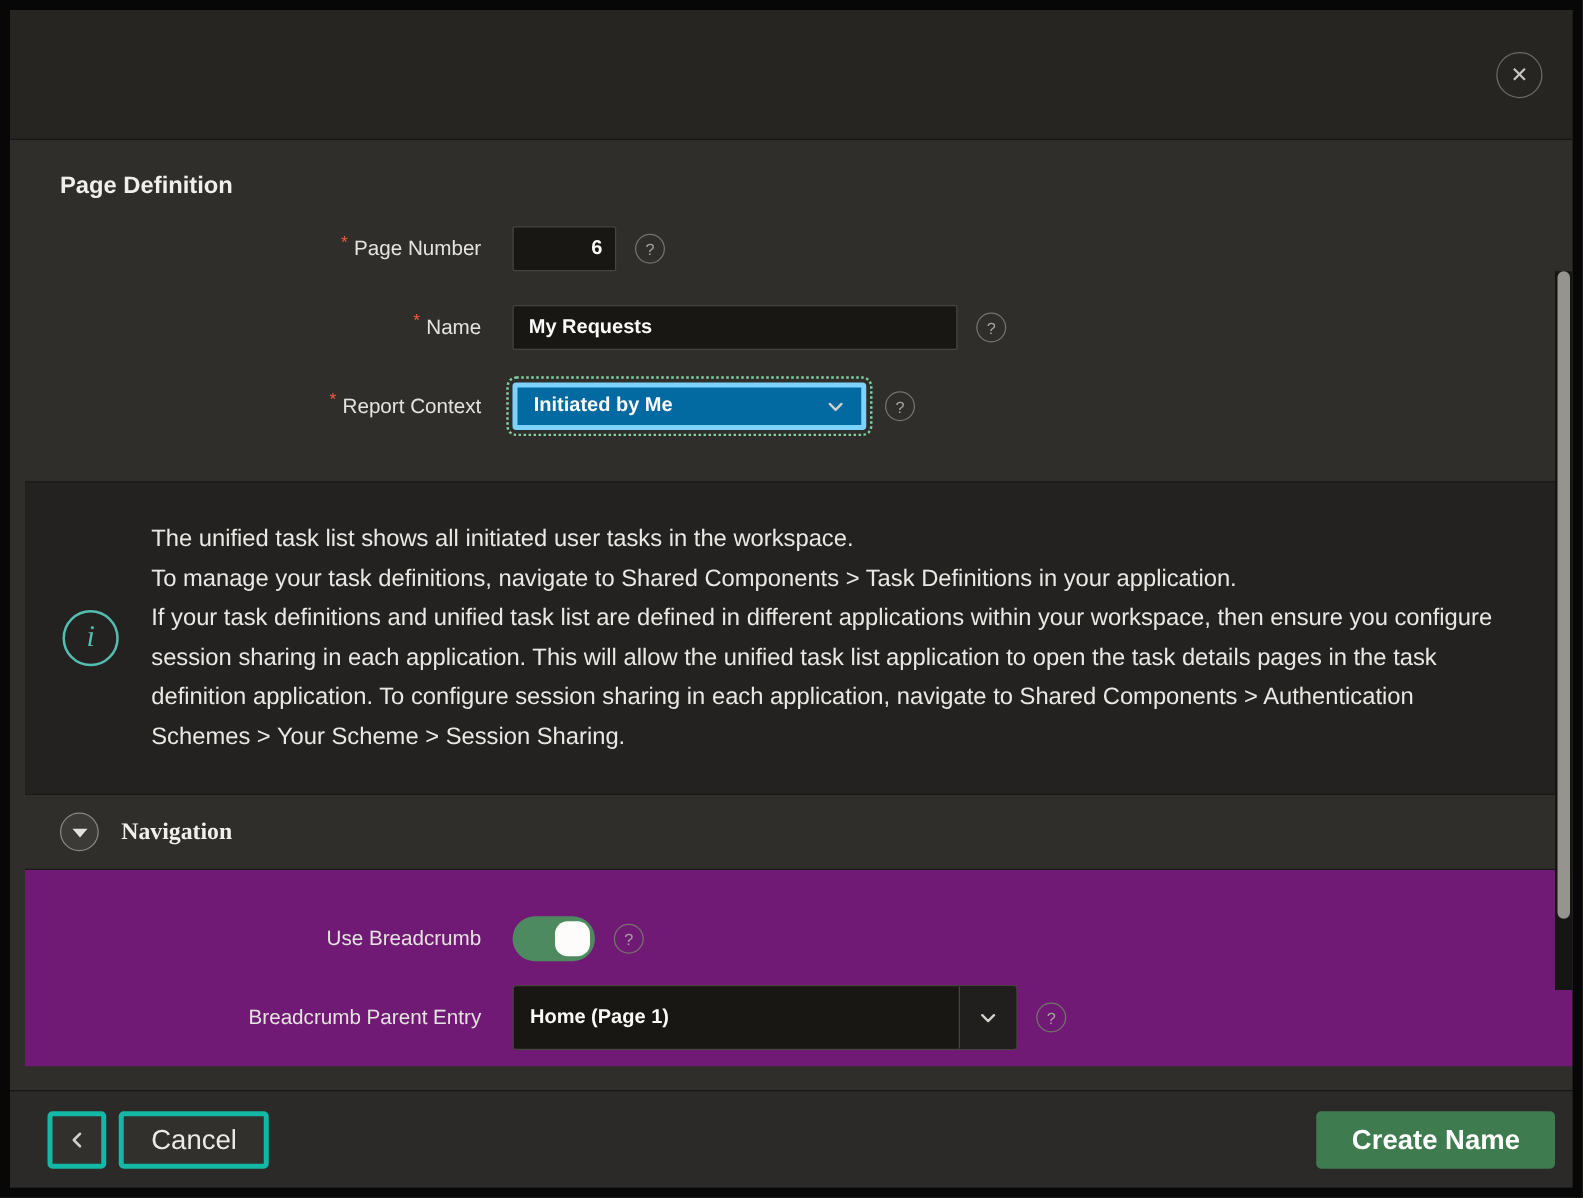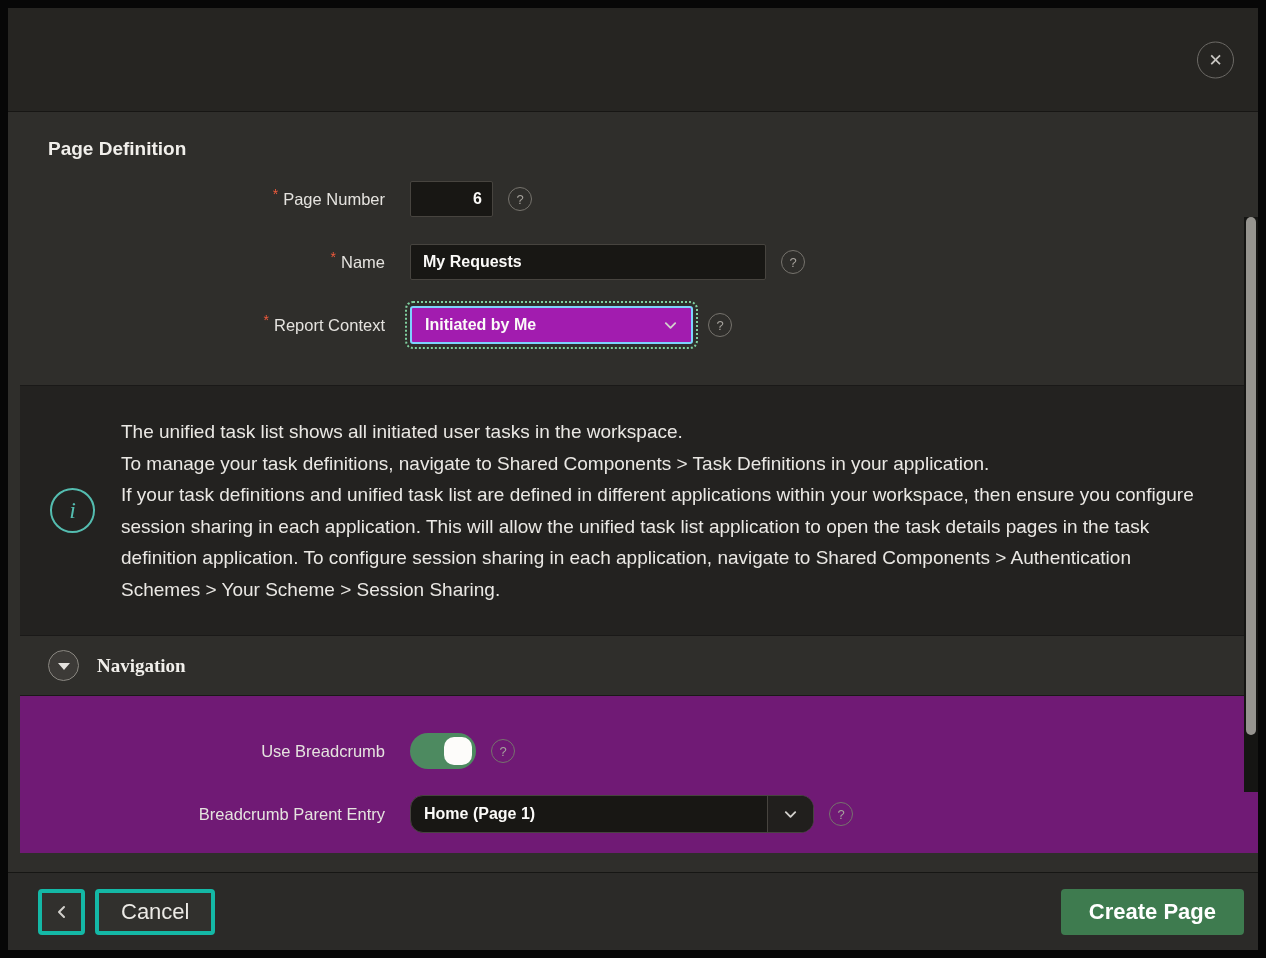--- a/index.html
+++ b/index.html
@@ -95,35 +95,35 @@
     border: 1px solid #76736d;
     color: #a5a29c;
     font-size: 13px;
     display: flex; align-items: center; justify-content: center;
     margin-left: 15px;
     cursor: pointer;
   }
 
   .select-box {
     width: 283px; height: 38px;
-    background: #a21caf;
-    border: 2px solid #7dd3fc;
+    background: #0369a1;
+    border: 4px solid #7dd3fc;
     border-radius: 3px;
     display: flex; align-items: center;
     padding: 0 13px;
     cursor: pointer;
   }
   .select-box .select-value { flex: 1; color: #fbfaf8; font-size: 16px; font-weight: bold; }
   .focus-ring { outline: 2px dotted #7fcf9f; outline-offset: 3px; }
 
   .select-combo {
-    width: 404px; height: 38px;
+    width: 404px; height: 52px;
     background: #181714;
     border: 1px solid #47443f;
-    border-radius: 13px;
+    border-radius: 3px;
     display: flex; align-items: stretch;
     cursor: pointer;
     overflow: hidden;
   }
   .select-combo .select-value {
     flex: 1;
     display: flex; align-items: center;
     padding: 0 13px;
     color: #fbfaf8; font-size: 16px; font-weight: bold;
   }
@@ -376,16 +376,16 @@
 
   </div>
 
   <div class="dialog-footer">
     <button class="btn icon-btn">
       <svg width="16" height="16" viewBox="0 0 16 16">
           <path d="M10 3L5 8l5 5" stroke="#d2d0cc" stroke-width="2" fill="none" stroke-linecap="round" stroke-linejoin="round"></path>
         </svg>
     </button>
     <button class="btn">Cancel</button>
-    <button class="btn btn-primary">Create Page</button>
+    <button class="btn btn-primary">Create Name</button>
   </div>
 
 </div>
 
 </body></html>

